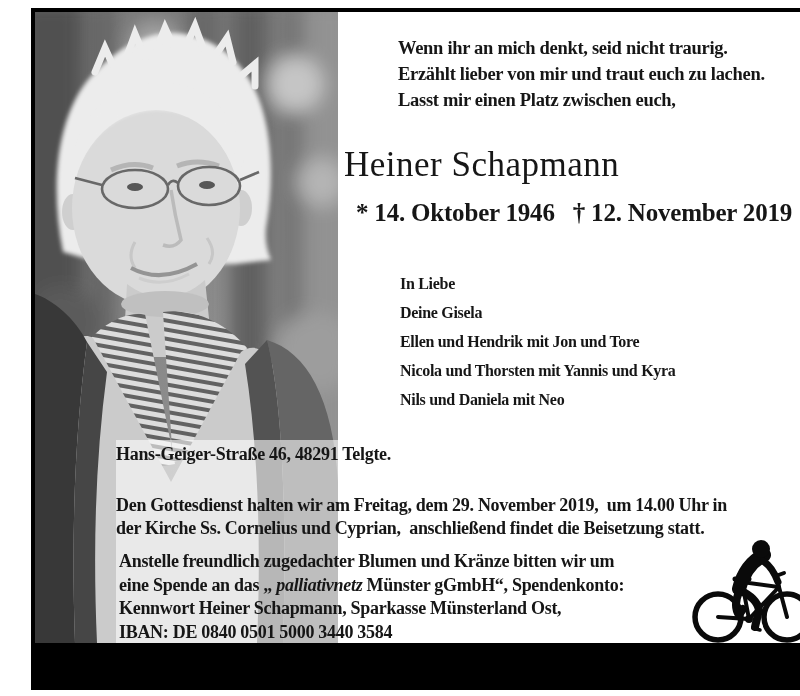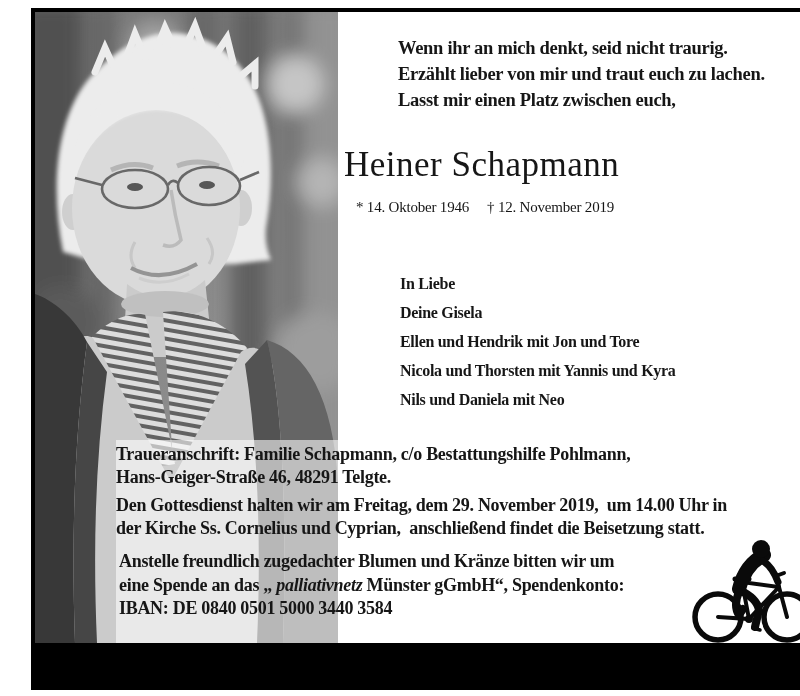--- a/index.html
+++ b/index.html
@@ -16,21 +16,21 @@
   .photo svg{display:block;}
   .poem{
     position:absolute;left:363px;top:23px;font-size:18.5px;font-weight:bold;
     line-height:26px;letter-spacing:-0.3px;white-space:nowrap;
   }
   .name{
     position:absolute;left:309px;top:128px;margin:0;font-size:35px;font-weight:normal;
     letter-spacing:0.5px;white-space:nowrap;line-height:50px;
   }
   .dates{
-    position:absolute;left:321px;top:187px;font-size:15px;font-weight:normal;
+    position:absolute;left:321px;top:187px;font-size:25px;font-weight:bold;
     white-space:nowrap;letter-spacing:-0.2px;
   }
   .dates .death{margin-left:18px;}
   .family{
     position:absolute;left:365px;top:257px;font-size:16px;font-weight:bold;
     line-height:29px;letter-spacing:-0.3px;white-space:nowrap;
   }
   .block{
     position:absolute;font-size:18px;font-weight:bold;line-height:22.5px;
     letter-spacing:-0.3px;white-space:nowrap;
@@ -153,32 +153,32 @@
 
       <div class="family">
         <div>In Liebe</div>
         <div>Deine Gisela</div>
         <div>Ellen und Hendrik mit Jon und Tore</div>
         <div>Nicola und Thorsten mit Yannis und Kyra</div>
         <div>Nils und Daniela mit Neo</div>
       </div>
 
       <div class="block address">
-        <div>Traueranschrift: Familie Schapmann, c/o Bestattungshilfe Pohlmann,</div>
         <div>Hans-Geiger-Straße 46, 48291 Telgte.</div>
       </div>
 
       <div class="block service">
         <div>Den Gottesdienst halten wir am Freitag, dem 29. November 2019,&nbsp; um 14.00 Uhr in</div>
         <div>der Kirche Ss. Cornelius und Cyprian,&nbsp; anschließend findet die Beisetzung statt.</div>
       </div>
 
       <div class="block donation">
         <div>Anstelle freundlich zugedachter Blumen und Kränze bitten wir um</div>
         <div><span>eine Spende an das „&nbsp;</span><em>palliativnetz</em><span>&nbsp;Münster gGmbH“, Spendenkonto:</span></div>
+        <div>Kennwort Heiner Schapmann, Sparkasse Münsterland Ost,</div>
         <div>IBAN: DE 0840 0501 5000 3440 3584</div>
       </div>
 
       <div class="cyclist">
         <svg width="124" height="105" viewBox="0 0 124 105">
           <g stroke="#0a0a0a" fill="none" stroke-linecap="round">
 
             <circle cx="27" cy="79" r="23" stroke-width="5.5"></circle>
             <circle cx="96" cy="79" r="23" stroke-width="5.5"></circle>
 

